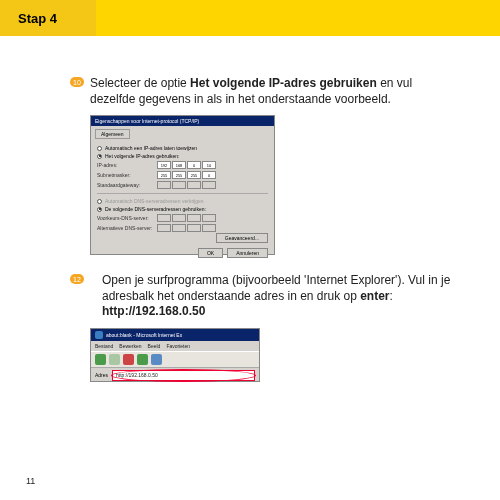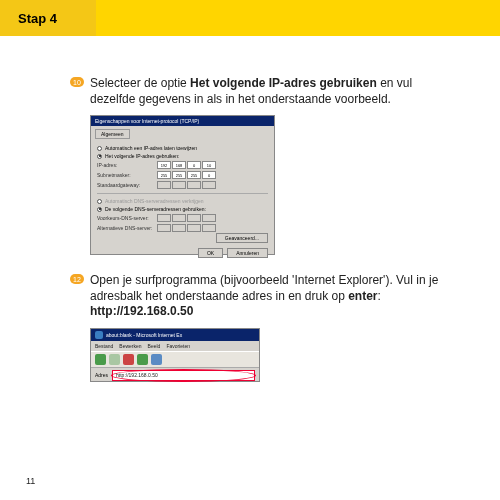--- a/index.html
+++ b/index.html
@@ -173,21 +173,21 @@
         <span class="win-btn">Geavanceerd...</span>
       </div>
     </div>
     <div class="dialog-btns">
       <span class="win-btn">OK</span>
       <span class="win-btn">Annuleren</span>
     </div>
   </div>
 
 
-  <div class="step-item" style="margin-top:10px;">
+  <div class="step-item" style="margin-top:10px;gap:12px;">
     <div class="step-num">12</div>
     <div class="step-text">
       <span>Open je surfprogramma (bijvoorbeeld 'Internet Explorer'). Vul in je adresbalk het onderstaande adres in en druk op </span><b>enter</b><span>:</span><br>
       <b>http://192.168.0.50</b>
     </div>
   </div>
 
   <div class="ie-win">
     <div class="ie-title">
       <div class="ie-logo"></div>

